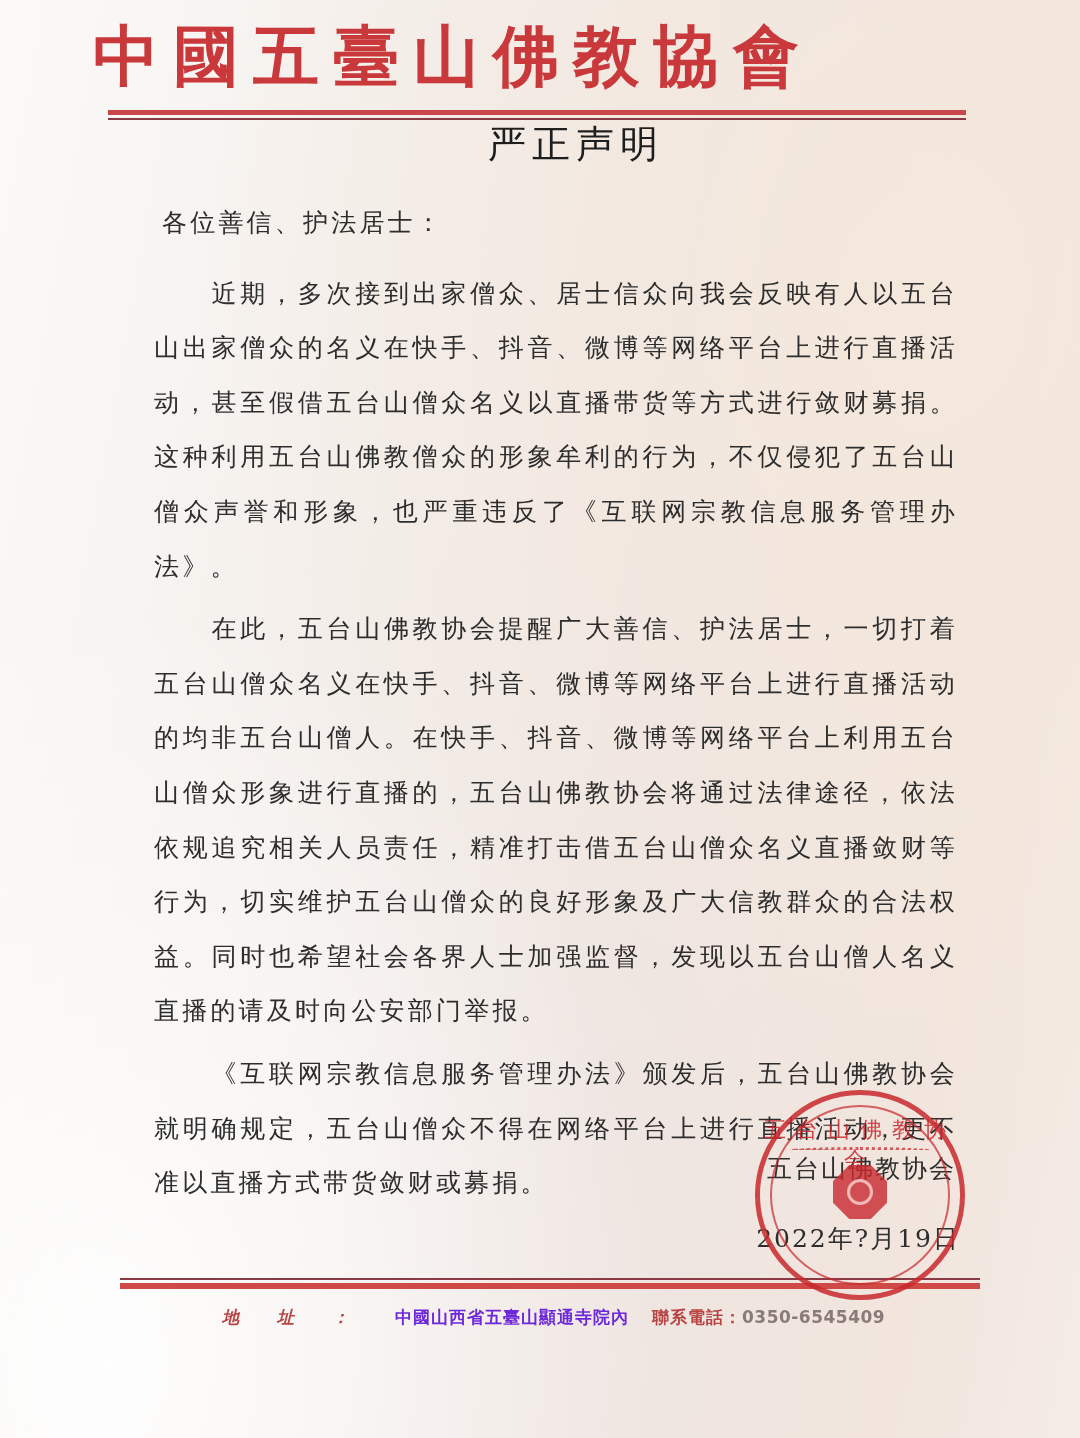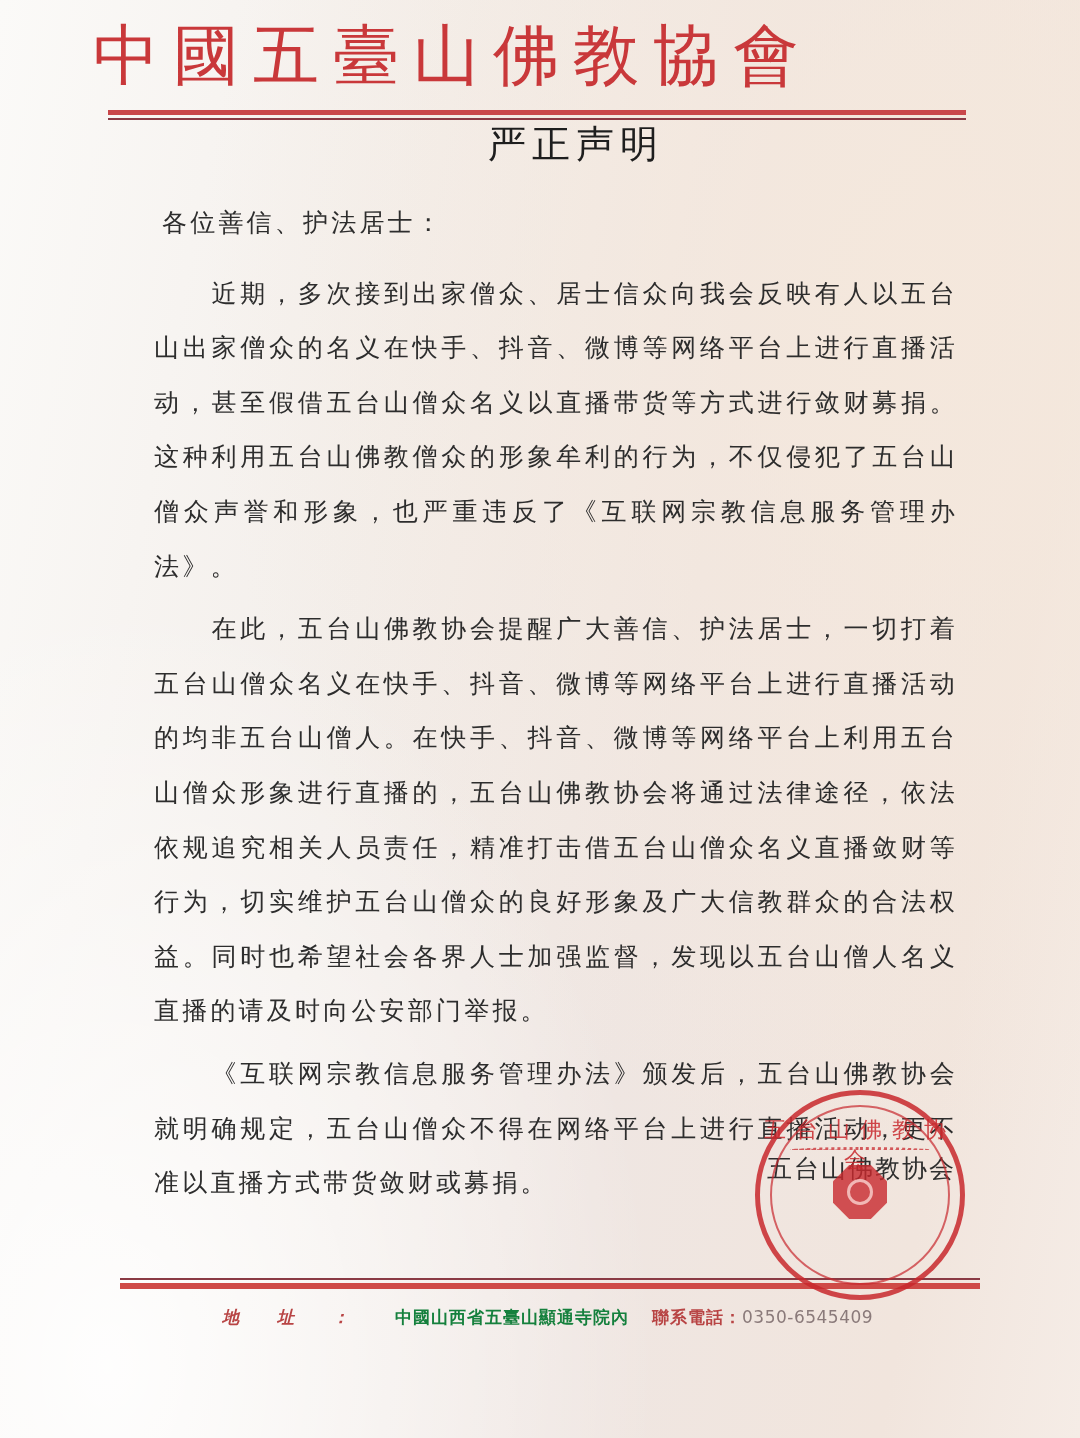--- a/index.html
+++ b/index.html
@@ -21,21 +21,21 @@
     .letterhead {
       position: absolute;
       left: 0;
       top: 14px;
       width: 888px;
       text-align: center;
       font-family: "DejaVu Serif", serif;
       font-size: 66px;
       letter-spacing: 14px;
       color: #c9383a;
-      font-weight: normal;
+      font-weight: bold;
       line-height: 84px;
       padding-left: 18px;
       box-sizing: border-box;
     }
     .rule-top {
       position: absolute;
       left: 108px;
       top: 110px;
       width: 858px;
       height: 12px;
@@ -185,37 +185,37 @@
       color: #7a5a5a;
       line-height: 30px;
       white-space: nowrap;
     }
     .footer .addr-label {
       color: #b84444;
       letter-spacing: 38px;
       font-style: italic;
     }
     .footer .addr-value {
-      color: #15803d;
+      color: #6d28d9;
       letter-spacing: 1px;
       padding-left: 8px;
     }
     .footer .phone-block {
       position: absolute;
       left: 430px;
       top: 0;
     }
     .footer .phone-label {
       color: #b84444;
       letter-spacing: 1px;
       margin-top: 44px;
     }
     .footer .phone-value {
       color: #8a7a7a;
-      font-weight: normal;
+      font-weight: bold;
       letter-spacing: 0.5px;
     }
   </style>
 </head>
 <body>
 
 <div class="page">
 
   <div class="letterhead">中國五臺山佛教協會</div>
 
@@ -228,20 +228,21 @@
 
   <div class="body-text">
     <p class="salutation">各位善信、护法居士：</p>
     <p class="para">近期，多次接到出家僧众、居士信众向我会反映有人以五台山出家僧众的名义在快手、抖音、微博等网络平台上进行直播活动，甚至假借五台山僧众名义以直播带货等方式进行敛财募捐。这种利用五台山佛教僧众的形象牟利的行为，不仅侵犯了五台山僧众声誉和形象，也严重违反了《互联网宗教信息服务管理办法》。</p>
     <p class="para">在此，五台山佛教协会提醒广大善信、护法居士，一切打着五台山僧众名义在快手、抖音、微博等网络平台上进行直播活动的均非五台山僧人。在快手、抖音、微博等网络平台上利用五台山僧众形象进行直播的，五台山佛教协会将通过法律途径，依法依规追究相关人员责任，精准打击借五台山僧众名义直播敛财等行为，切实维护五台山僧众的良好形象及广大信教群众的合法权益。同时也希望社会各界人士加强监督，发现以五台山僧人名义直播的请及时向公安部门举报。</p>
     <p class="para">《互联网宗教信息服务管理办法》颁发后，五台山佛教协会就明确规定，五台山僧众不得在网络平台上进行直播活动，更不准以直播方式带货敛财或募捐。</p>
   </div>
 
   <div class="signature-block">
     <span class="sig-org">五台山佛教协会</span>
+    <span class="sig-date">2022年?月19日</span>
   </div>
 
   <div class="seal">
     <div class="seal-inner"></div>
     <div class="seal-text">五台山佛教协会</div>
     <div class="seal-script"></div>
     <div class="seal-emblem"></div>
   </div>
 
   <div class="rule-bottom">

